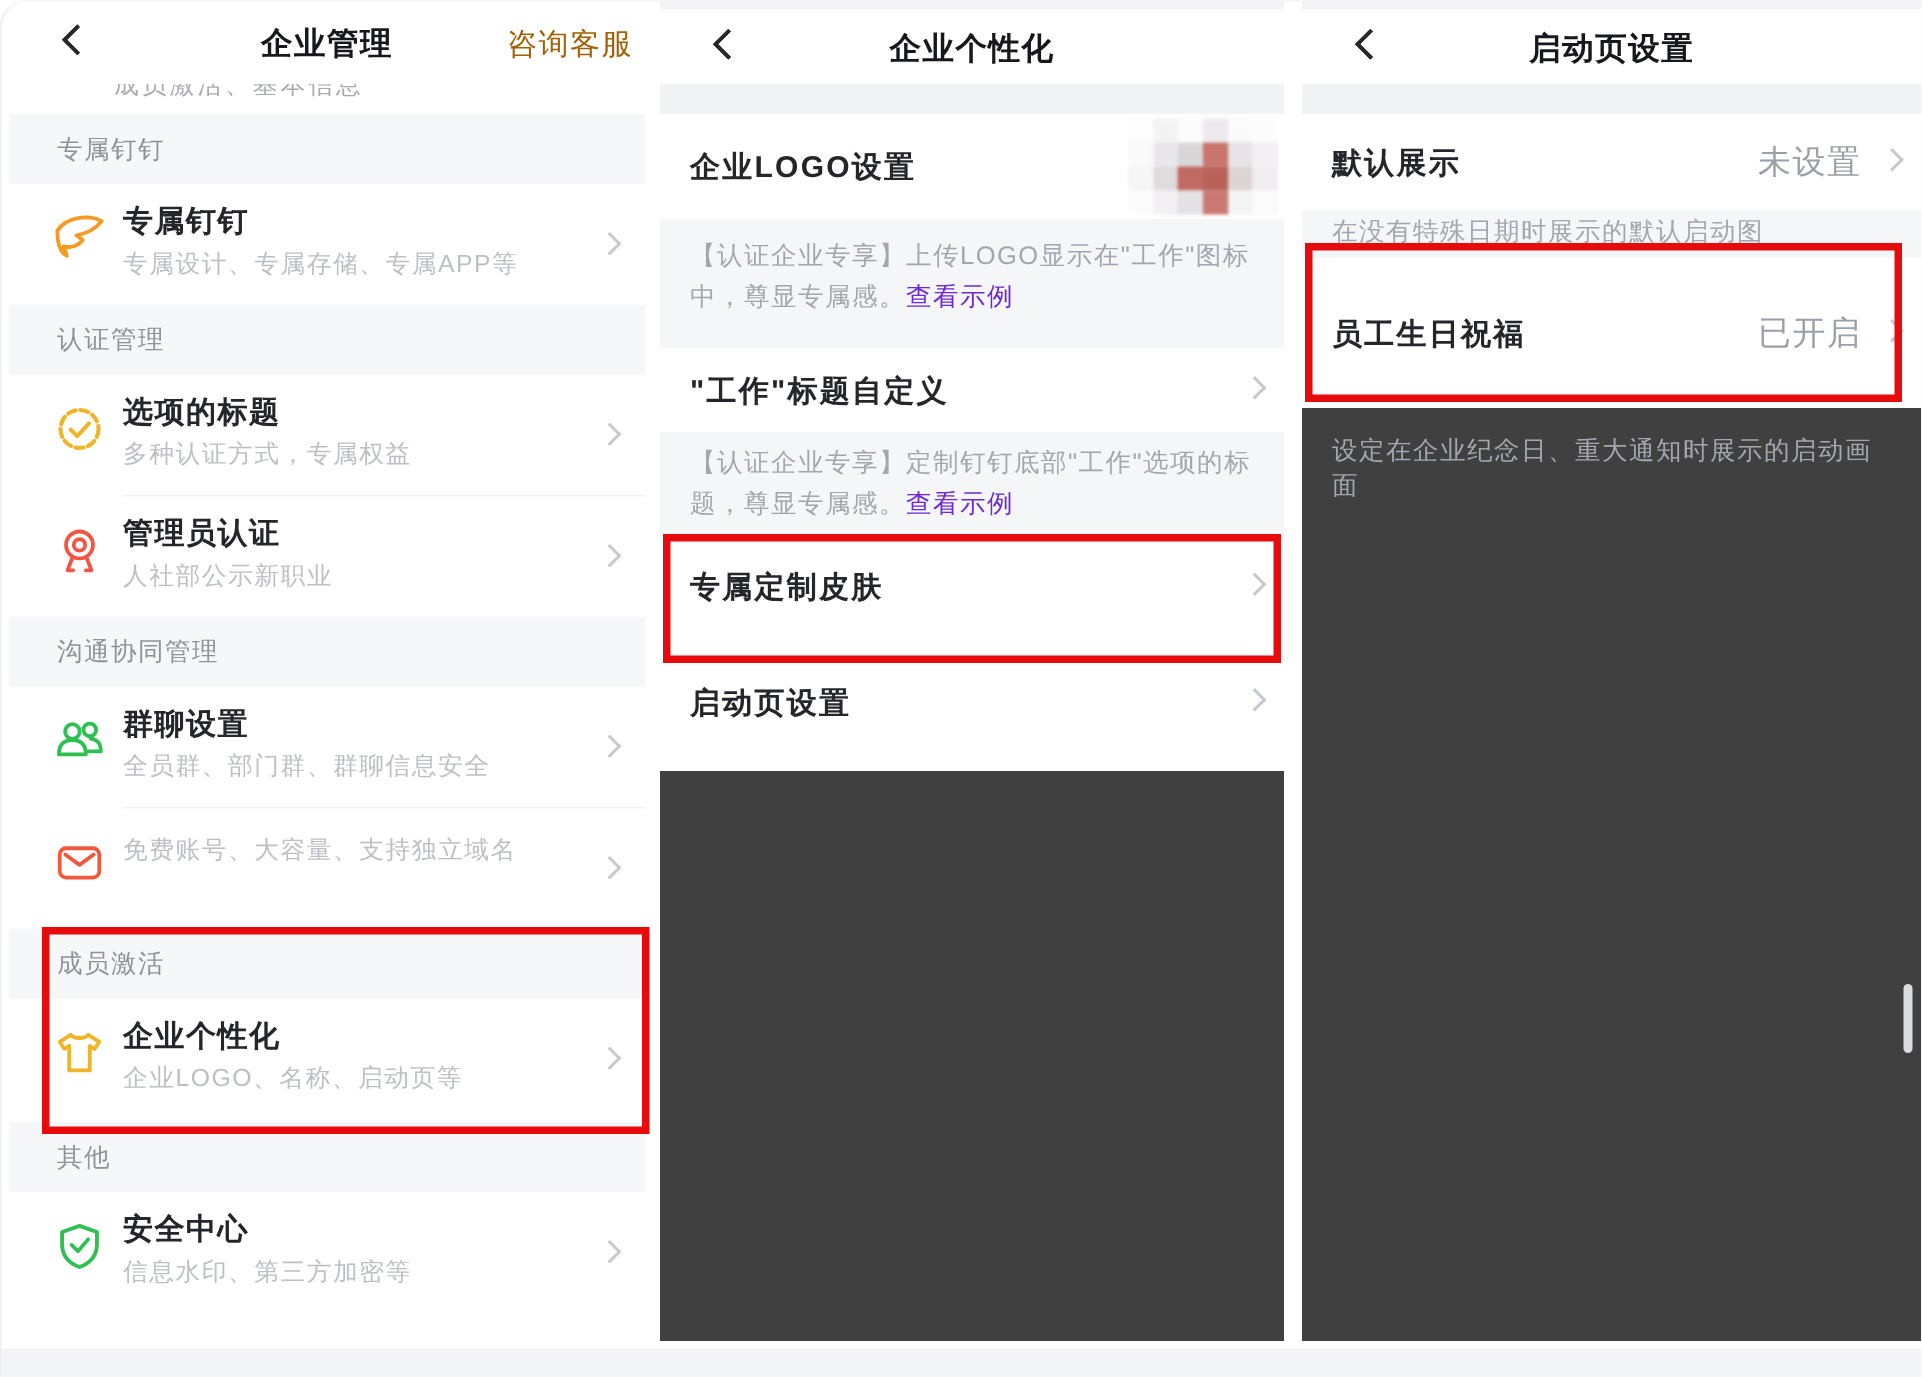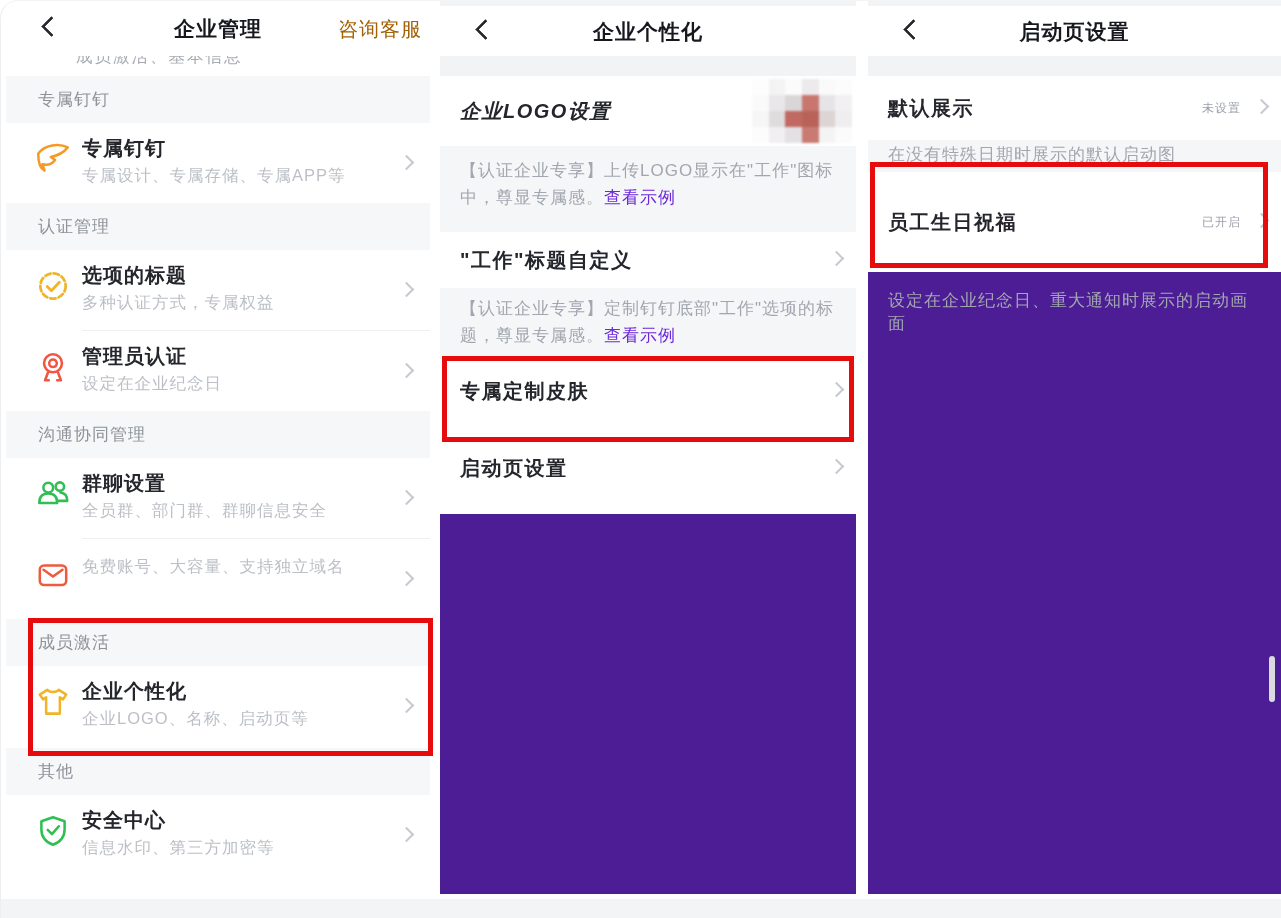--- a/index.html
+++ b/index.html
@@ -40,29 +40,29 @@
   .item .ic { position: absolute; left: 28px; top: 17px; width: 38px; height: 38px; }
   .item .t { font-size: 20px; font-weight: 700; color: #24262c; line-height: 25px; letter-spacing: 1px; }
   .item .s { font-size: 16.5px; color: #bcc0c6; margin-top: 4px; letter-spacing: 1px; white-space: nowrap; }
   .item .chev { position: absolute; right: 18px; top: 34px; }
   .sep { flex: 0 0 1px; background: #efeff1; margin-left: 76px; }
   .chev { display: inline-block; width: 11px; height: 11px; border-top: 2.2px solid #c6cad0; border-right: 2.2px solid #c6cad0; transform: rotate(45deg); }
 
   
   .row { position: relative; background: #fff; display: flex; align-items: center; padding: 0 40px 0 20px; cursor: pointer; }
   .row .rt { font-size: 20px; font-weight: 700; color: #24262c; letter-spacing: 1.5px; }
-  .row .rv { margin-left: auto; font-size: 12px; color: #9ba0a8; letter-spacing: 1px; }
+  .row .rv { margin-left: auto; font-size: 22px; color: #9ba0a8; letter-spacing: 1px; }
   .row .chev { position: absolute; right: 14px; top: calc(50% - 7px); }
   .desc { background: #f5f6f8; color: #a2a7af; font-size: 17px; line-height: 27px; padding: 11px 20px; letter-spacing: 1px; }
   .link { color: #6d28d9; cursor: pointer; }
-  .grayfill { flex: 1 1 auto; background: #4c1d95; margin-bottom: 5px; color: #a2a7af; font-size: 17px; letter-spacing: 1px; }
+  .grayfill { flex: 1 1 auto; background: #404040; margin-bottom: 5px; color: #a2a7af; font-size: 17px; letter-spacing: 1px; }
   .grayfill .gtext { padding: 17px 20px 0; }
 
   
-  .h64 { flex: 0 0 64px; } .h70 { flex: 0 0 70px; font-style: italic; } .h56 { flex: 0 0 56px; }
+  .h64 { flex: 0 0 64px; } .h70 { flex: 0 0 70px; } .h56 { flex: 0 0 56px; }
   .h92 { flex: 0 0 92px; } .h62 { flex: 0 0 62px; } .h100 { flex: 0 0 100px; }
   .d86 { flex: 0 0 86px; } .d64 { flex: 0 0 64px; padding-top: 7px; }
   .d32 { flex: 0 0 32px; padding: 0 20px; line-height: 30px; white-space: nowrap; overflow: hidden; }
 
   
   .mosaic { position: absolute; right: 4px; top: 3px; width: 100px; height: 64px;
     display: grid; grid-template-columns: repeat(6,1fr); grid-template-rows: repeat(4,1fr); filter: blur(1.2px); }
 
   
   .hl { position: absolute; border: 5px solid #e60b0c; pointer-events: none; z-index: 6; }
@@ -117,21 +117,21 @@
     <div class="sep"></div>
     <div class="item">
       <span class="ic">
         <svg viewBox="0 0 36 36" fill="none" stroke="#f25643" stroke-width="2.4" stroke-linecap="round" stroke-linejoin="round">
           <circle cx="18" cy="14.5" r="8.5"></circle>
           <circle cx="18" cy="14.5" r="3.6"></circle>
           <path d="M13.5 22.5 L10.5 30.5 M22.5 22.5 L25.5 30.5 M14 30.5 L10.5 30.5 M22 30.5 L25.5 30.5"></path>
         </svg>
       </span>
       <div class="t">管理员认证</div>
-      <div class="s">设定在企业纪念日</div>
+      <div class="s">人社部公示新职业</div>
       <i class="chev"></i>
     </div>
 
     <div class="sec">沟通协同管理</div>
     <div class="item">
       <span class="ic">
         <svg viewBox="0 0 36 36" fill="none" stroke="#2fbf53" stroke-width="2.4" stroke-linecap="round" stroke-linejoin="round">
           <circle cx="24.5" cy="11" r="4"></circle>
           <path d="M25 16.5 C29.5 17 31.5 20 31.5 24.5 L23.5 24.5"></path>
           <circle cx="13.5" cy="12" r="4.6" fill="#fff"></circle>

